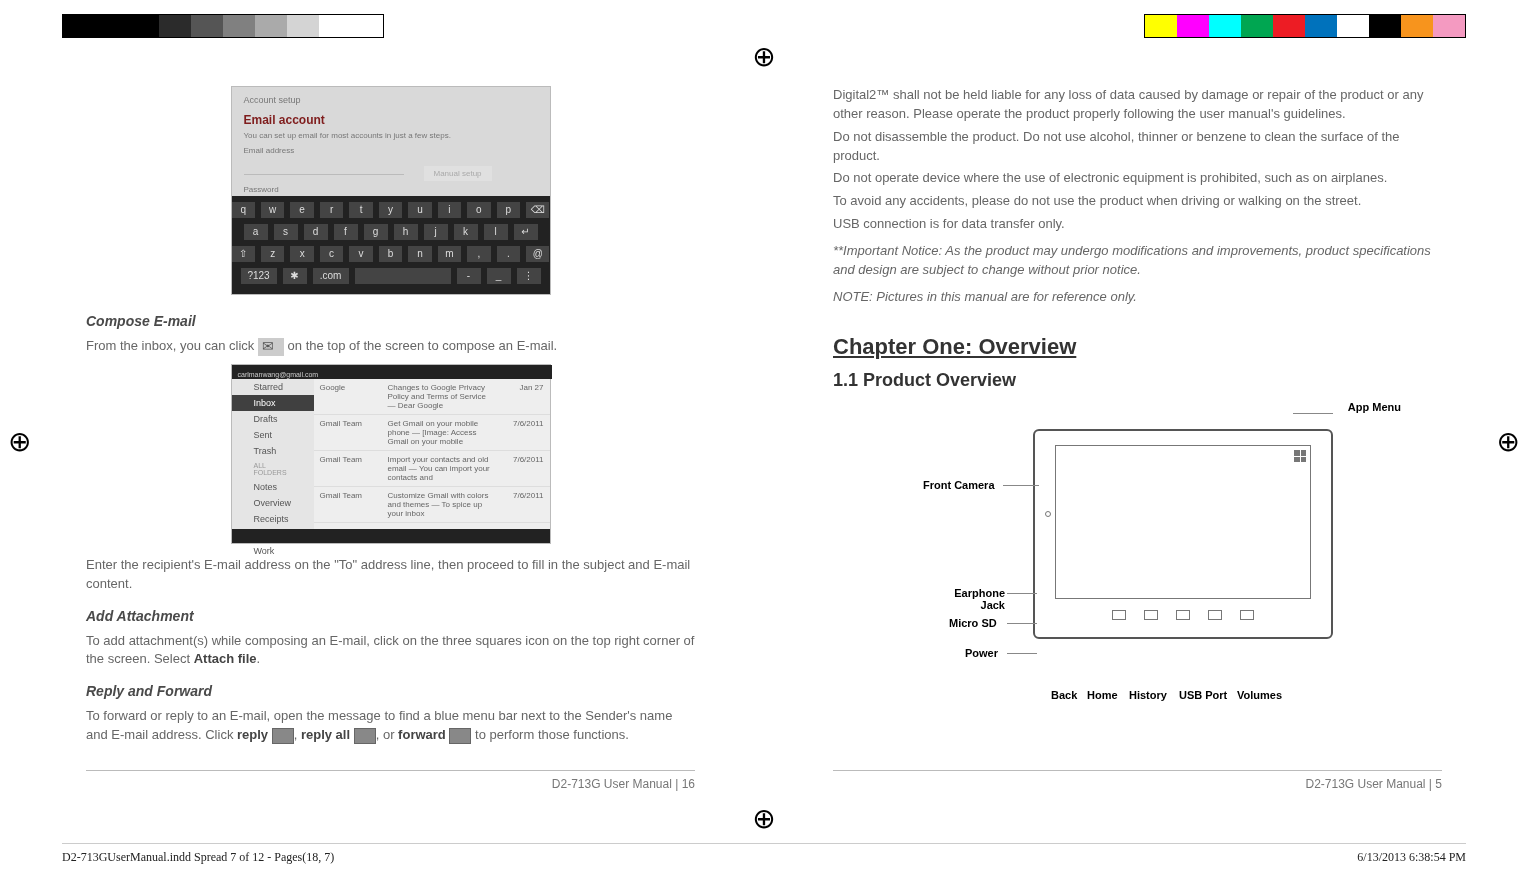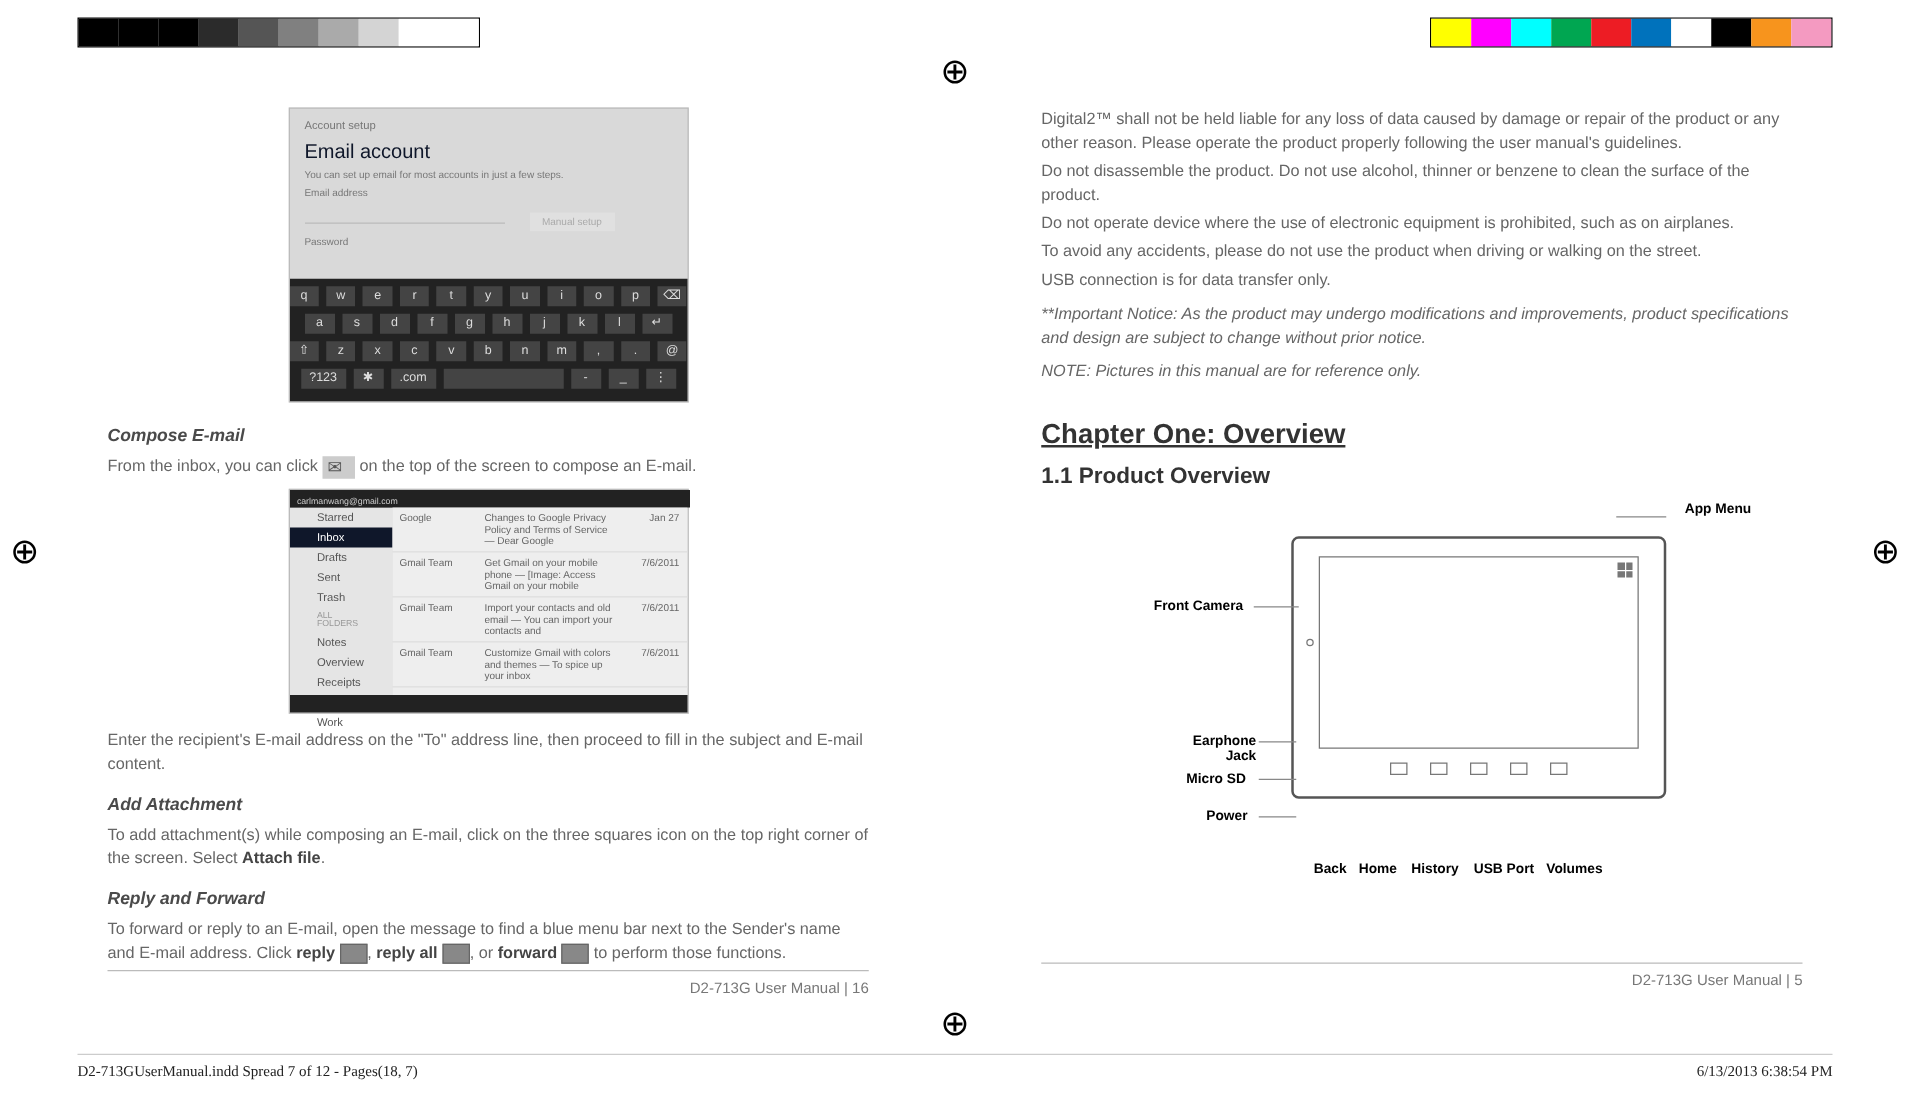--- a/index.html
+++ b/index.html
@@ -9,21 +9,21 @@
   .colorbars.left { left: 62px; }
   .colorbars.right { right: 62px; }
   .sw { width: 32px; height: 22px; }
   .main { position: absolute; top: 82px; left: 62px; right: 62px; bottom: 90px; display: flex; gap: 90px; }
   .col { flex: 1; display: flex; flex-direction: column; }
   .col-inner { padding: 0 24px; }
   h3.section-sub { font-style: italic; font-weight: bold; color: #4a4a4a; font-size: 14px; margin: 10px 0 4px; }
   p.body { font-size: 13px; line-height: 1.45; margin: 4px 0; color: #666; }
   p.italic { font-style: italic; }
   .img-placeholder { display: block; margin: 4px auto 8px; background: #d9d9d9; border: 1px solid #bbb; }
-  .img1 { width: 320px; height: 236px; position: relative; }
+  .img1 { width: 320px; height: 209px; position: relative; }
   .img2 { width: 320px; height: 180px; position: relative; }
   .hr { border: none; border-top: 1px solid #bbb; margin-top: auto; }
   .footer-text { font-size: 12px; color: #777; text-align: right; margin-top: 6px; }
   .chapter { font-weight: bold; color: #333; font-size: 22px; text-decoration: underline; margin-top: 24px; }
   .subchapter { font-weight: bold; color: #333; font-size: 18px; margin: 10px 0 0; }
   .diagram { width: 500px; height: 310px; margin: 8px 0 0 60px; position: relative; border: 0; }
   .tablet { position: absolute; left: 140px; top: 30px; width: 300px; height: 210px; border: 2px solid #555; border-radius: 6px; }
   .screen-inner { position: absolute; left: 20px; top: 14px; right: 20px; bottom: 38px; border: 1px solid #777; }
   .front-cam { position: absolute; left: 10px; top: 80px; width: 6px; height: 6px; border: 1px solid #777; border-radius: 50%; }
   .btnbar { position: absolute; left: 40px; right: 40px; bottom: 14px; height: 16px; display: flex; justify-content: center; gap: 18px; align-items: center; }
@@ -36,25 +36,25 @@
   .reg-bot { bottom: 46px; }
   .reg-side { position: absolute; top: 50%; transform: translateY(-50%); font-size: 28px; color:#000; }
   .reg-l { left: 8px; } .reg-r { right: 8px; }
   .print-footer { position: absolute; left: 62px; right: 62px; bottom: 16px; display: flex; justify-content: space-between; font-family: Georgia, "Times New Roman", serif; font-size: 12px; color: #222; border-top: 1px solid #ccc; padding-top: 6px; }
   .inline-compose { display:inline-block; width:26px; height:18px; background:#ccc; vertical-align:middle; position:relative; }
   .inline-compose::before { content:"✉"; position:absolute; left:4px; top:-2px; color:#555; font-size:14px; }
   .kbd { position:absolute; left:0; right:0; bottom:0; height:98px; background:#222; }
   .kbd-row { display:flex; justify-content:center; gap:6px; margin-top:6px; }
   .key { width:24px; height:16px; background:#444; color:#ddd; font-size:10px; text-align:center; line-height:16px; }
   .em-setup { position:absolute; left:12px; right:12px; top:8px; color:#777; font-size:10px; }
-  .em-setup h4 { font-size:16px; color:#0f172a; margin:8px 0 4px; font-weight:normal; }
+  .em-setup h4 { font-size:12px; color:#7f1d1d; margin:8px 0 4px; font-weight:bold; }
   .em-field { border-bottom:1px solid #bbb; height:14px; margin:6px 0; width:160px; }
   .inbox-left { position:absolute; left:0; top:14px; bottom:14px; width:82px; background:#e5e5e5; font-size:9px; color:#555; }
   .inbox-left div { padding:3px 22px; }
-  .inbox-left .active { background:#0f172a; color:#fff; }
+  .inbox-left .active { background:#404040; color:#fff; }
   .inbox-main { position:absolute; left:82px; right:0; top:14px; bottom:14px; background:#eee; font-size:8px; color:#666; }
   .inbox-row { display:flex; padding:4px 6px; border-bottom:1px solid #ddd; gap:8px; }
   .inbox-row .sndr { width:60px; }
   .inbox-row .subj { flex:1; }
   .inbox-row .dt { width:42px; text-align:right; }
   .topbar, .botbar { position:absolute; left:0; right:0; height:14px; background:#222; }
   .topbar { top:0; } .botbar { bottom:0; }
   strong { font-weight:bold; color:#444; }
 </style>
 </head>

